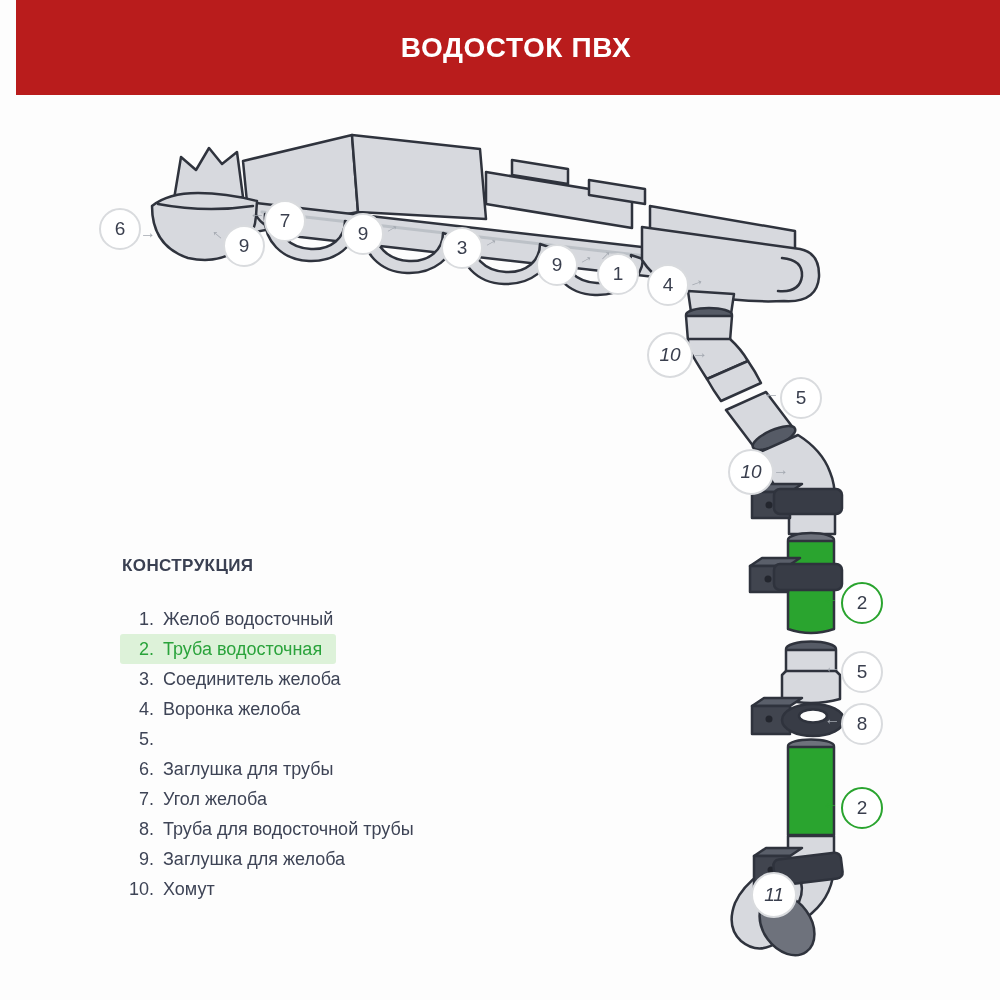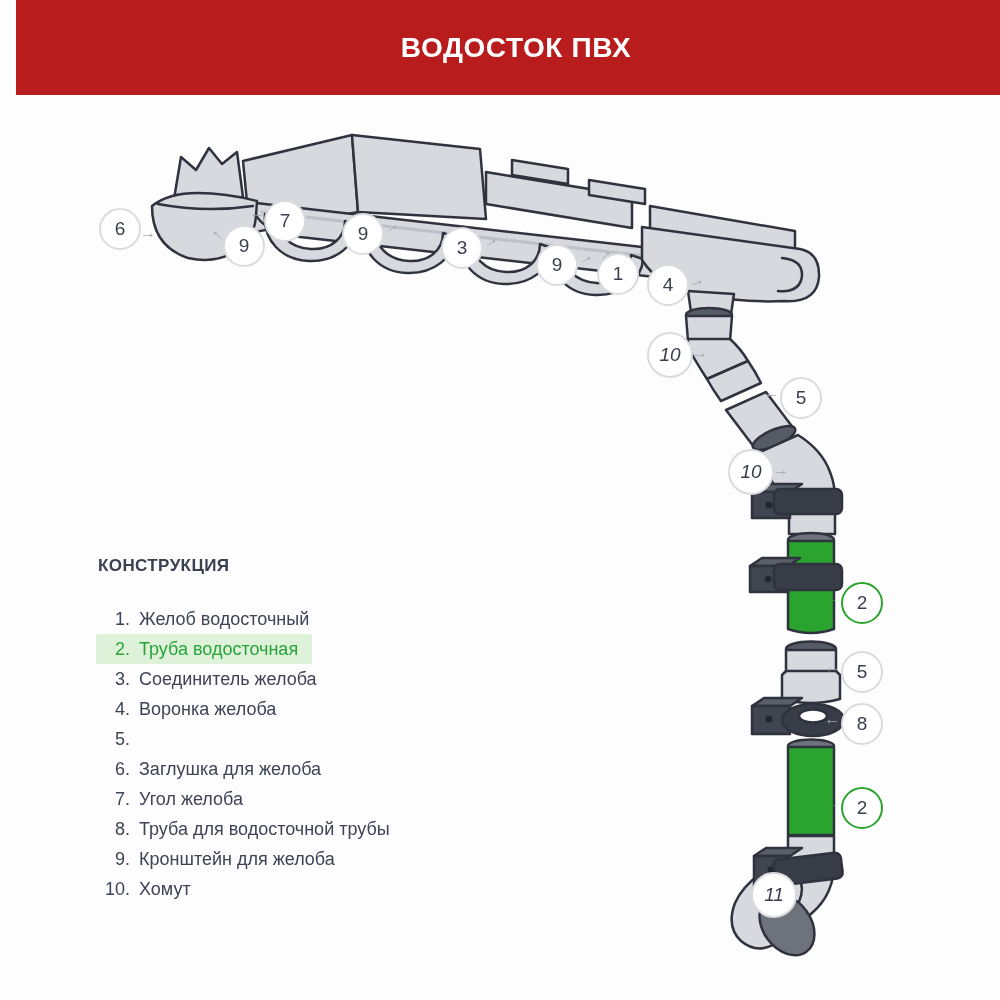--- a/index.html
+++ b/index.html
@@ -14,21 +14,21 @@
   
   .callout{position:absolute;width:42px;height:42px;border-radius:50%;background:#ffffff;
            border:2px solid #d9dbde;box-sizing:border-box;display:flex;align-items:center;
            justify-content:center;font-size:19px;font-weight:500;color:#3a3f4e;z-index:5;}
   .callout.wide{width:46px;height:46px;font-style:italic;}
   .callout.green{border:2.5px solid #2aa42f;}
   .arrowglyph{position:absolute;font-size:16px;color:#a3a8b0;z-index:4;line-height:1;
               transform:translate(-50%,-50%);}
   .arrowglyph.green{color:#2aa42f;}
   
-  .legend{position:absolute;left:96px;top:556px;z-index:6;}
+  .legend{position:absolute;left:120px;top:556px;z-index:6;}
   .legend h2{margin:0 0 28px 2px;font-size:17px;font-weight:700;color:#3a4052;letter-spacing:.4px;}
   .legend ol{list-style:none;margin:0;padding:0;}
   .legend li{display:flex;align-items:center;height:30px;font-size:18px;color:#3e4456;
              width:fit-content;border-radius:3px;}
   .legend li .num{display:inline-block;width:34px;text-align:right;margin-right:9px;flex:none;}
   .legend li.highlighted{background:#ddf2d9;color:#2aa33b;padding-right:14px;}
 </style>
 </head>
 <body>
 
@@ -203,33 +203,33 @@
         </li>
         <li>
           <span class="num">4.</span>
           <span>Воронка желоба</span>
         </li>
         <li>
           <span class="num">5.</span>
         </li>
         <li>
           <span class="num">6.</span>
-          <span>Заглушка для желоба</span>
+          <span>Заглушка для трубы</span>
         </li>
         <li>
           <span class="num">7.</span>
           <span>Угол желоба</span>
         </li>
         <li>
           <span class="num">8.</span>
           <span>Труба для водосточной трубы</span>
         </li>
         <li>
           <span class="num">9.</span>
-          <span>Кронштейн для желоба</span>
+          <span>Заглушка для желоба</span>
         </li>
         <li>
           <span class="num">10.</span>
           <span>Хомут</span>
         </li>
       </ol>
   </aside>
 
 </div>
 

